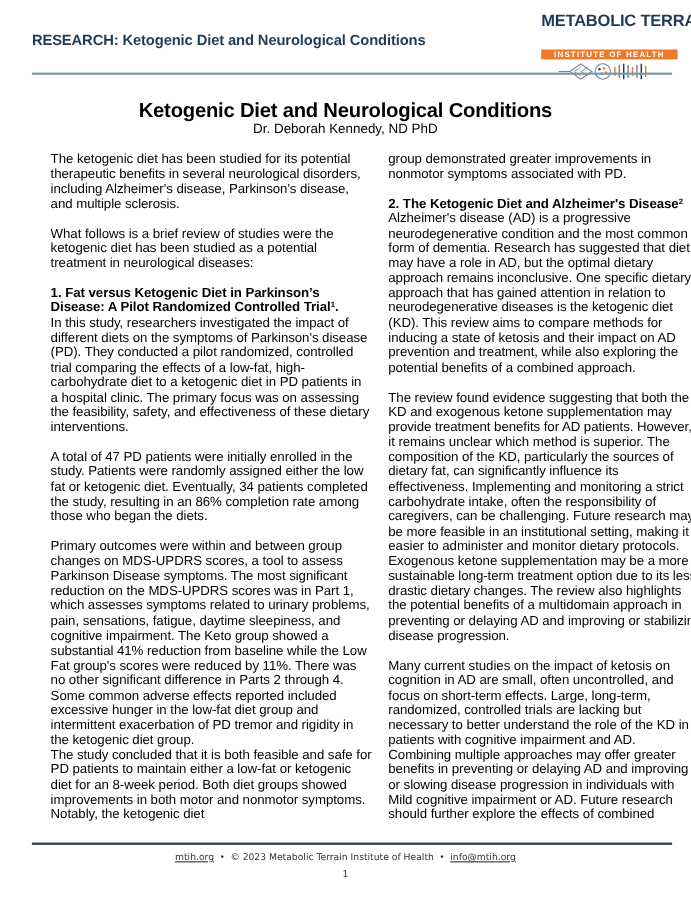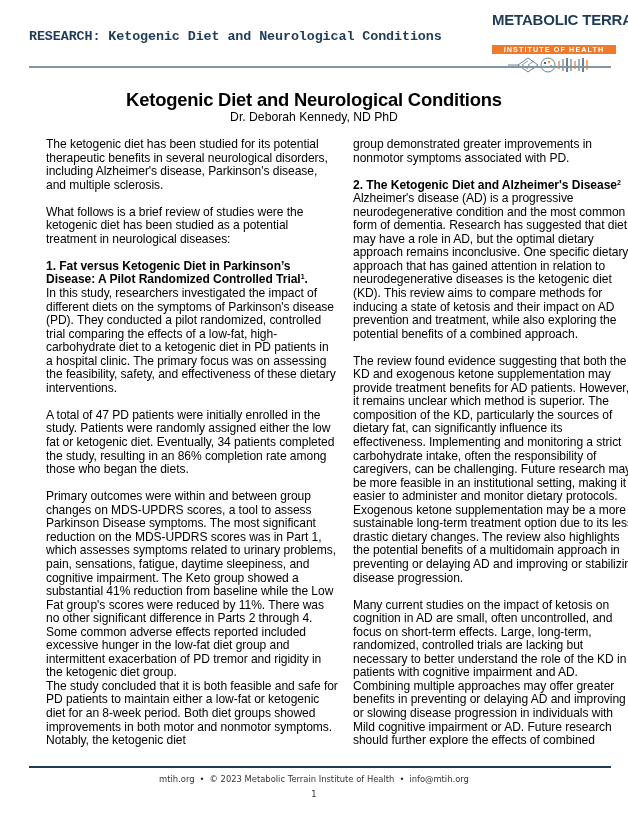--- a/index.html
+++ b/index.html
@@ -1,21 +1,21 @@
 <!DOCTYPE html>
 <html><head>
   <meta charset="utf-8">
   <style>
     * { margin: 0; padding: 0; box-sizing: border-box; }
     html, body { width: 628px; height: 833px; background: #ffffff; overflow: hidden; }
     body { position: relative; font-family: "Liberation Sans", sans-serif; color: #000; }
 
     .header-title {
       position: absolute; left: 29px; top: 29px;
-      font-family: Liberation Mono, monospace;
+      font-family: Liberation Sans, sans-serif;
       font-weight: bold; font-size: 13.4px; color: #1f3b57;
       letter-spacing: -0.1px;
     }
     .logo { position: absolute; left: 492px; top: 14px; width: 128px; height: 44px; }
     .logo-top {
       font-family: "Liberation Sans", sans-serif; font-weight: bold;
       font-size: 15px; color: #1f3b57; letter-spacing: -0.2px; line-height: 12px;
       white-space: nowrap; text-align: center; width: 124px;
     }
     .logo-band {
@@ -45,21 +45,21 @@
     .col p { white-space: normal; }
     .gap { height: 13.55px; }
     .h { font-weight: bold; }
     sup { font-size: 7px; vertical-align: 4px; line-height: 0; }
 
     .footer-rule { position: absolute; left: 29px; top: 766px; width: 582px; height: 1.5px; background: #1f3b57; }
     .footer {
       position: absolute; left: 0; top: 774px; width: 628px; text-align: center;
       font-family: "DejaVu Sans", sans-serif; font-size: 8.4px; color: #333;
     }
-    .footer a { color: #333; }
+    .footer a { color: #333; text-decoration: underline; }
     .footer .sep { display: inline-block; margin: 0 5px; }
     .page-num {
       position: absolute; left: 0; top: 789px; width: 628px; text-align: center;
       font-family: "DejaVu Sans", sans-serif; font-size: 8.4px; color: #333;
     }
   </style>
 </head>
 <body>
 
 <div class="header-title">RESEARCH: Ketogenic Diet and Neurological Conditions</div>

